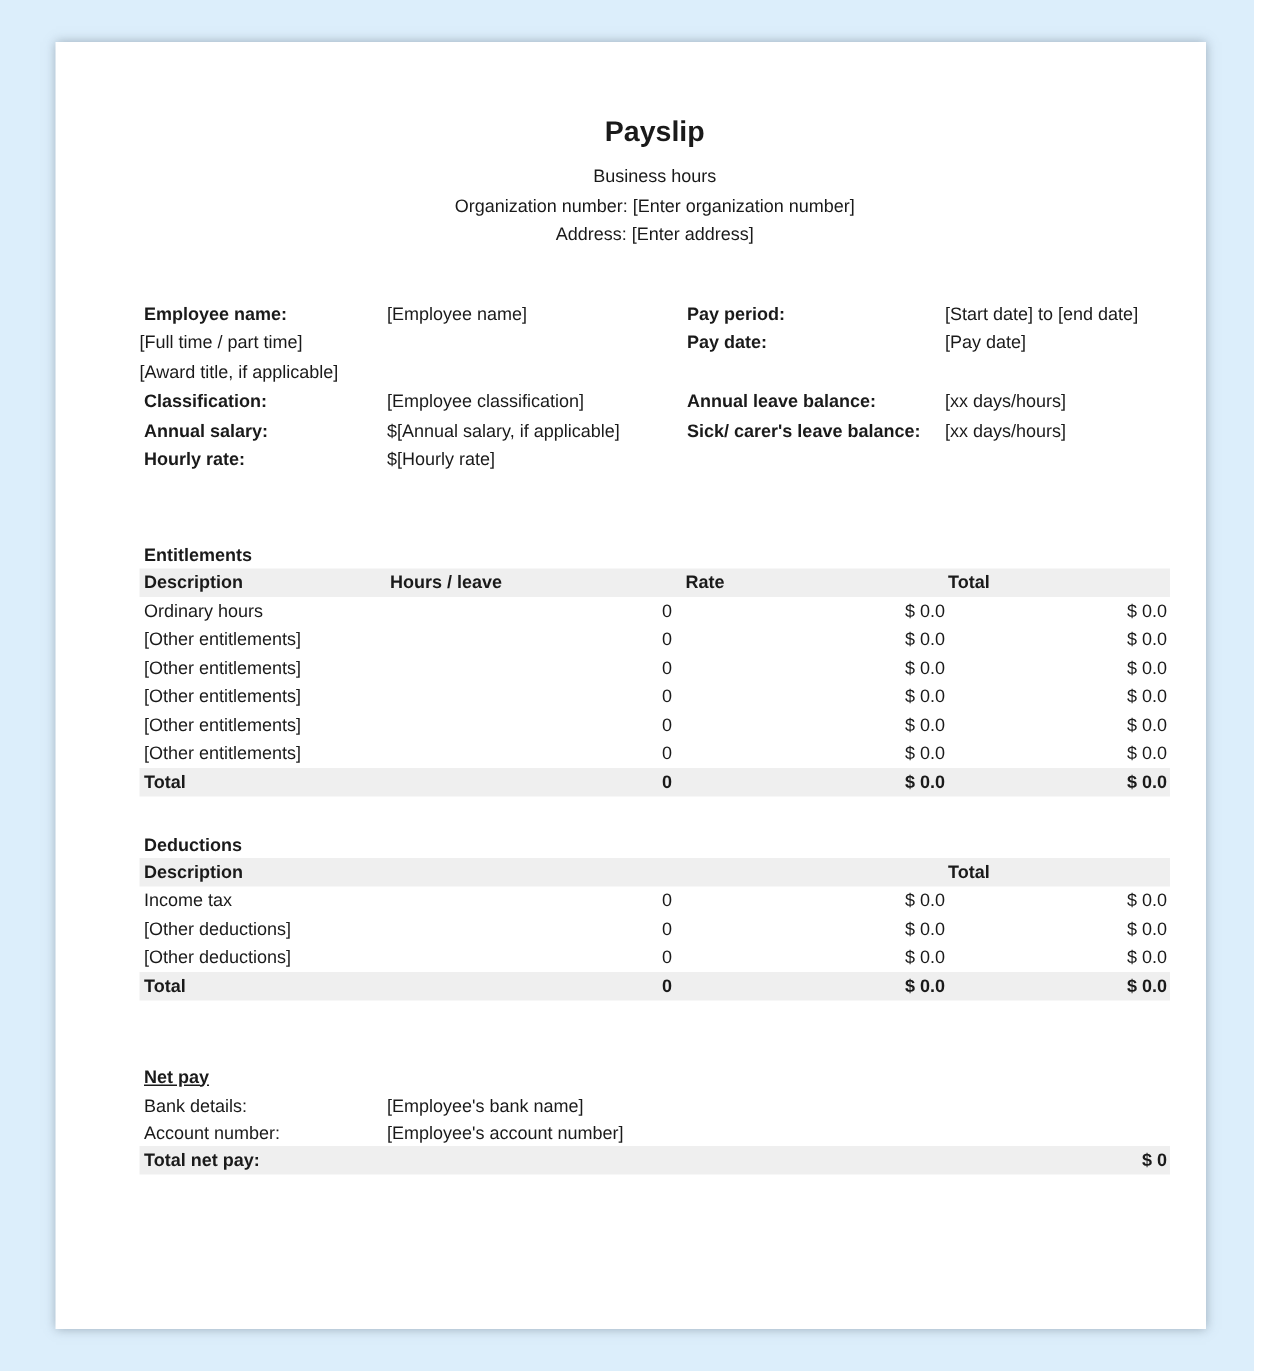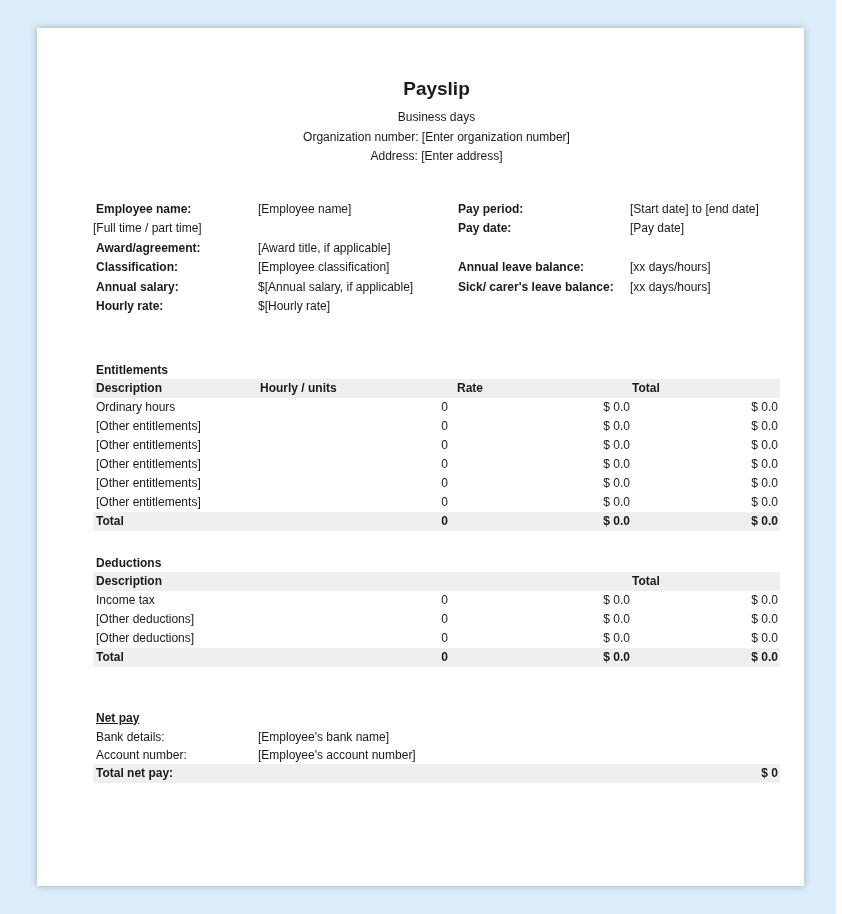--- a/index.html
+++ b/index.html
@@ -94,36 +94,35 @@
 </style>
 </head>
 <body>
 
 <div class="canvas">
   <div class="page">
     <div class="content">
 
       <header class="doc-header">
         <h1>Payslip</h1>
-        <div class="sub">Business days</div>
+        <div class="sub">Business hours</div>
         <div class="sub">Organization number: [Enter organization number]</div>
         <div class="sub">Address: [Enter address]</div>
       </header>
 
       <section class="emp-details">
         <div class="emp-col-left">
           <div class="emp-row">
             <span class="emp-label">Employee name:</span>
             <span class="emp-value">[Employee name]</span>
           </div>
           <div class="emp-row">
             <span class="emp-value">[Full time / part time]</span>
           </div>
           <div class="emp-row">
-            <span class="emp-label">Award/agreement:</span>
             <span class="emp-value">[Award title, if applicable]</span>
           </div>
           <div class="emp-row">
             <span class="emp-label">Classification:</span>
             <span class="emp-value">[Employee classification]</span>
           </div>
           <div class="emp-row">
             <span class="emp-label">Annual salary:</span>
             <span class="emp-value">$[Annual salary, if applicable]</span>
           </div>
@@ -154,21 +153,21 @@
             <span class="emp-value">[xx days/hours]</span>
           </div>
         </div>
       </section>
 
       <section class="sec-entitlements">
         <div class="section-title">Entitlements</div>
         <div>
           <div class="trow thead shade bold">
             <span class="c-desc">Description</span>
-            <span class="c-hours">Hourly / units</span>
+            <span class="c-hours">Hours / leave</span>
             <span class="c-rate">Rate</span>
             <span class="c-total">Total</span>
           </div>
           <div class="trow">
             <span class="c-desc">Ordinary hours</span>
             <span class="c-hours">0</span>
             <span class="c-rate">$ 0.0</span>
             <span class="c-total">$ 0.0</span>
           </div>
           <div class="trow">

